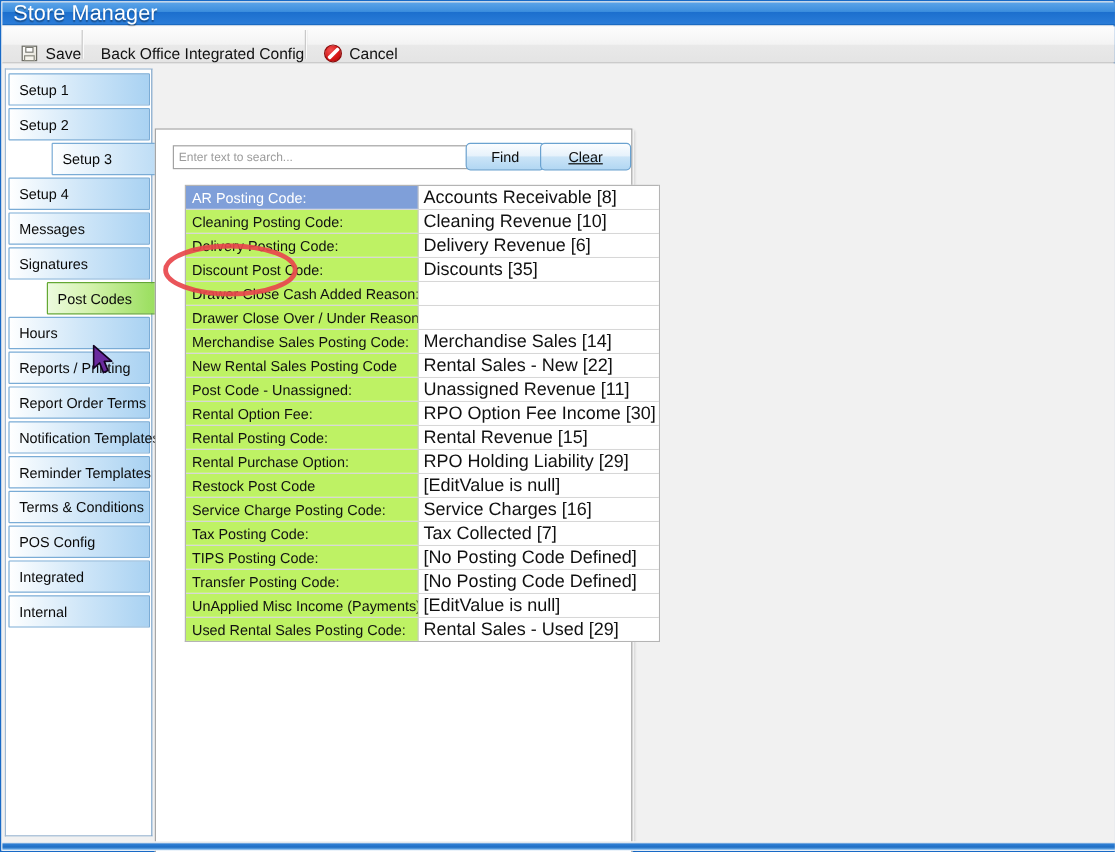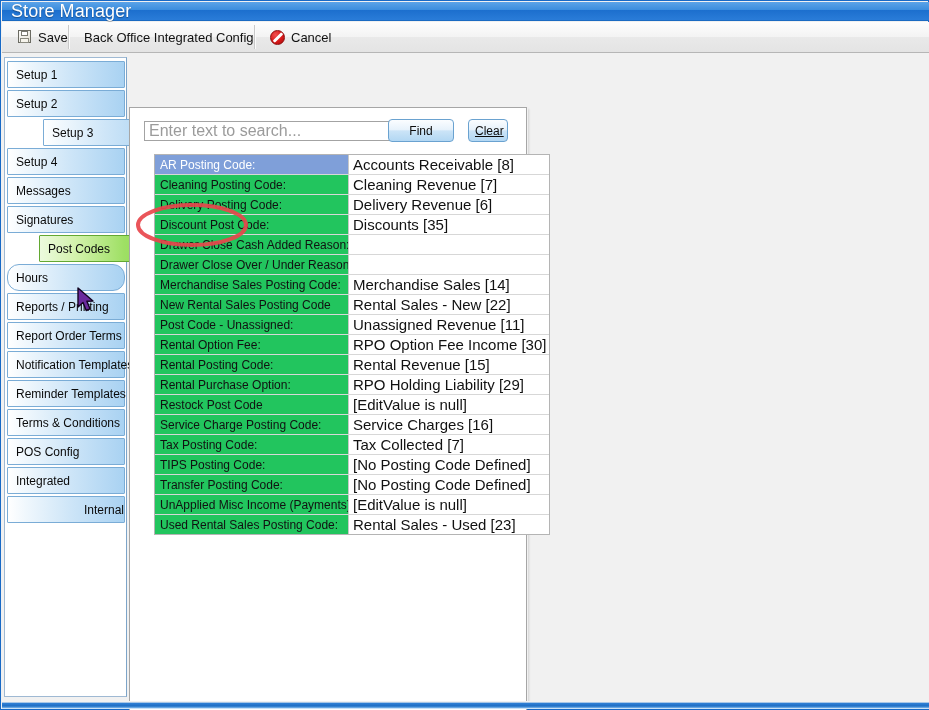--- a/index.html
+++ b/index.html
@@ -56,21 +56,21 @@
     height: 31px;
     background: linear-gradient(to bottom, #fdfdfd 0%, #f3f3f3 50%, #e9e9e9 51%, #e4e4e4 100%);
     border-bottom: 1px solid #b6b6b6;
     box-sizing: border-box;
   }
   .tb-btn {
     position: absolute;
     top: 0px;
     height: 30px;
     display: flex;
-    align-items: center;
+    align-items: flex-end;
     padding: 0 10px;
     font-size: 13px;
     color: #111;
     white-space: nowrap;
     box-sizing: border-box;
     cursor: default;
   }
   .tb-sep {
     position: absolute;
     top: 3px;
@@ -224,21 +224,21 @@
   
   #search-input {
     position: absolute;
     left: 14px; top: 13px;
     width: 246px;
     height: 20px;
     box-sizing: border-box;
     border: 1px solid #a3a3a3;
     background: #ffffff;
     font-family: "Liberation Sans", sans-serif;
-    font-size: 16px;
+    font-size: 10px;
     color: #000;
     padding: 0 4px;
     outline: none;
   }
   #search-input::placeholder { color: #9b9b9b; }
 
   .gbtn {
     position: absolute;
     top: 11px;
     height: 23px;
@@ -246,21 +246,21 @@
     border: 1px solid #6aa2d0;
     border-radius: 4px;
     background: linear-gradient(to bottom, #fbfdff 0%, #e7f2fb 46%, #cbe4f7 52%, #b2d7f3 100%);
     font-family: "Liberation Sans", sans-serif;
     font-size: 12px;
     color: #0c0c0c;
     cursor: default;
     text-align: center;
   }
   #btn-find { left: 258px; width: 66px; }
-  #btn-clear { left: 338px; width: 40px; text-decoration: underline; }
+  #btn-clear { left: 320px; width: 76px; text-decoration: underline; }
 
   
   #grid {
     position: absolute;
     left: 24px; top: 46px;
     width: 396px;
     border: 1px solid #b4b4b4;
     border-top: none;
     box-sizing: border-box;
     background: #ffffff;
@@ -268,21 +268,21 @@
   .row {
     display: flex;
     height: 20px;
     border-top: 1px solid #d7d7d7;
     box-sizing: border-box;
   }
   .row:first-child { border-top: 1px solid #b4b4b4; }
   .cell-key {
     width: 194px;
     box-sizing: border-box;
-    background: #22c55e;
+    background: #bef264;
     border-right: 1px solid #c8c8c8;
     padding-left: 5px;
     display: flex;
     align-items: center;
     font-size: 12px;
     color: #111;
     white-space: nowrap;
     overflow: hidden;
   }
   .cell-val {
@@ -365,21 +365,21 @@
         </div>
         <div class="tab" style="top: 119px;">
           <span>Messages</span>
         </div>
         <div class="tab" style="top: 148px;">
           <span>Signatures</span>
         </div>
         <div class="tab selected" style="top: 177px; margin-left: 32px;">
           <span>Post Codes</span>
         </div>
-        <div class="tab" style="top: 206px; border-radius: 12px;">
+        <div class="tab" style="top: 206px;">
           <span>Hours</span>
         </div>
         <div class="tab" style="top: 235px;">
           <span>Reports / Printing</span>
         </div>
         <div class="tab" style="top: 264px;">
           <span>Report Order Terms</span>
         </div>
         <div class="tab" style="top: 293px;">
           <span>Notification Templates</span>
@@ -389,21 +389,21 @@
         </div>
         <div class="tab" style="top: 351px;">
           <span>Terms &amp; Conditions</span>
         </div>
         <div class="tab" style="top: 380px;">
           <span>POS Config</span>
         </div>
         <div class="tab" style="top: 409px;">
           <span>Integrated</span>
         </div>
-        <div class="tab" style="top: 438px; justify-content: flex-end;">
+        <div class="tab" style="top: 438px;">
           <span>Internal</span>
         </div>
       </div>
 
     <svg id="cursor" viewBox="0 0 20 28">
       <path d="M1,1 L1,20 L6,15.5 L9.2,23.5 L13,21.8 L9.9,14.2 L16,14 Z" fill="#6a2a9e" stroke="#130421" stroke-width="1.4" stroke-linejoin="round"></path>
     </svg>
 
     <div id="panel-shadow"></div>
     <div id="panel">
@@ -413,21 +413,21 @@
       <button class="gbtn" id="btn-find">Find</button>
       <button class="gbtn" id="btn-clear">Clear</button>
 
       <div id="grid">
           <div class="row selected">
             <div class="cell-key">AR Posting Code:</div>
             <div class="cell-val">Accounts Receivable [8]</div>
           </div>
           <div class="row">
             <div class="cell-key">Cleaning Posting Code:</div>
-            <div class="cell-val">Cleaning Revenue [7]</div>
+            <div class="cell-val">Cleaning Revenue [10]</div>
           </div>
           <div class="row">
             <div class="cell-key">Delivery Posting Code:</div>
             <div class="cell-val">Delivery Revenue [6]</div>
           </div>
           <div class="row">
             <div class="cell-key">Discount Post Code:</div>
             <div class="cell-val">Discounts [35]</div>
           </div>
           <div class="row">
@@ -481,21 +481,21 @@
           <div class="row">
             <div class="cell-key">Transfer Posting Code:</div>
             <div class="cell-val">[No Posting Code Defined]</div>
           </div>
           <div class="row">
             <div class="cell-key">UnApplied Misc Income (Payments):</div>
             <div class="cell-val">[EditValue is null]</div>
           </div>
           <div class="row">
             <div class="cell-key">Used Rental Sales Posting Code:</div>
-            <div class="cell-val">Rental Sales - Used [23]</div>
+            <div class="cell-val">Rental Sales - Used [29]</div>
           </div>
         </div>
     </div>
 
     <svg id="annot" viewBox="0 0 114 46">
       <ellipse cx="57" cy="23" rx="54" ry="20" fill="none" stroke="#e8474c" stroke-width="4" opacity="0.92"></ellipse>
     </svg>
 
     <div id="bottom-blue"></div>
   </div>

